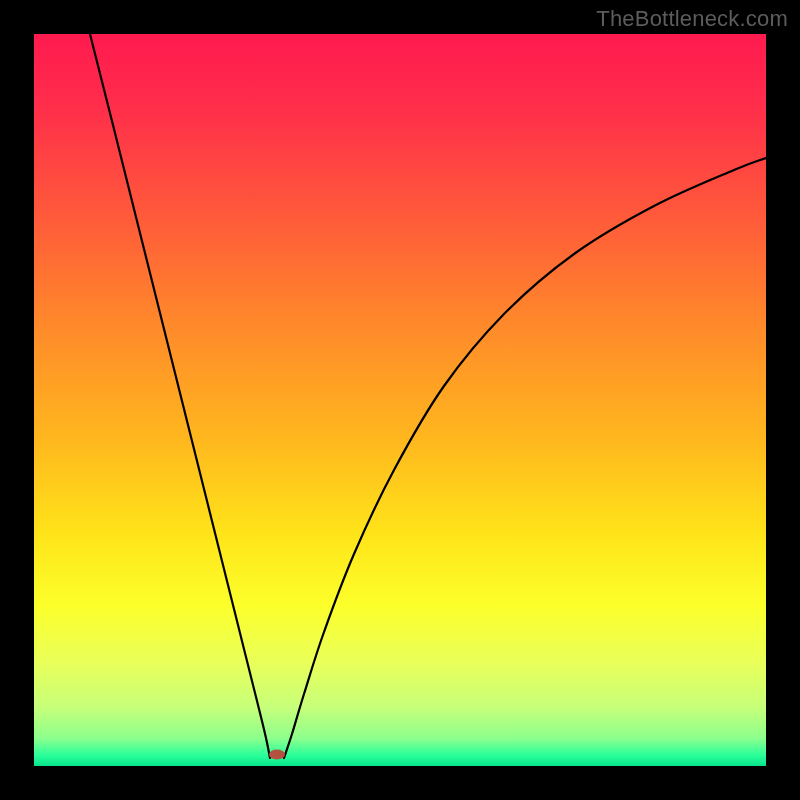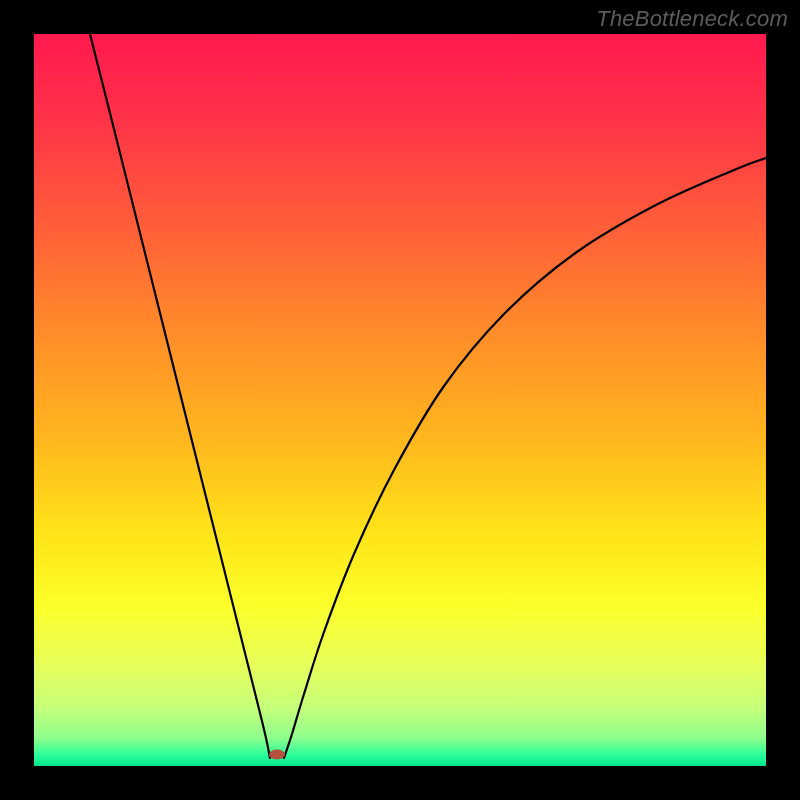--- a/index.html
+++ b/index.html
@@ -21,21 +21,20 @@
   }
   .watermark {
     position: absolute;
     top: 6px;
     right: 12px;
     color: #5c5c5c;
     font-size: 22px;
     font-weight: 500;
     letter-spacing: 0.2px;
     user-select: none;
-    font-style: italic;
   }
   .plot {
     position: absolute;
     top: 34px;
     left: 34px;
     width: 732px;
     height: 732px;
     overflow: hidden;
   }
   .plot svg {

